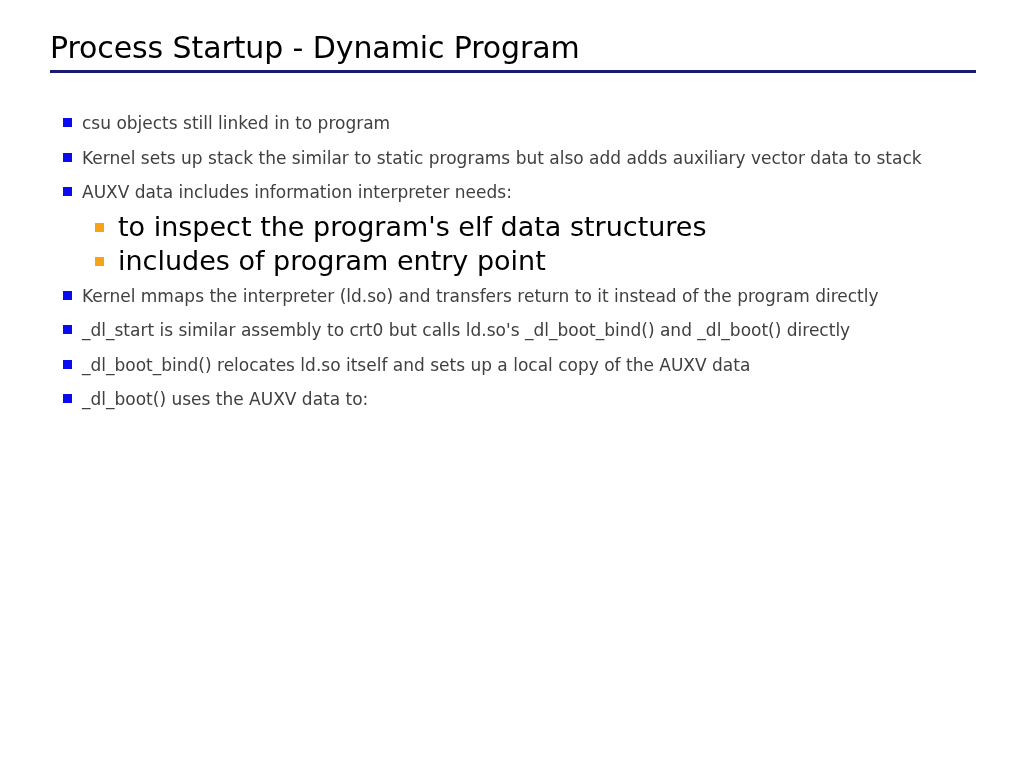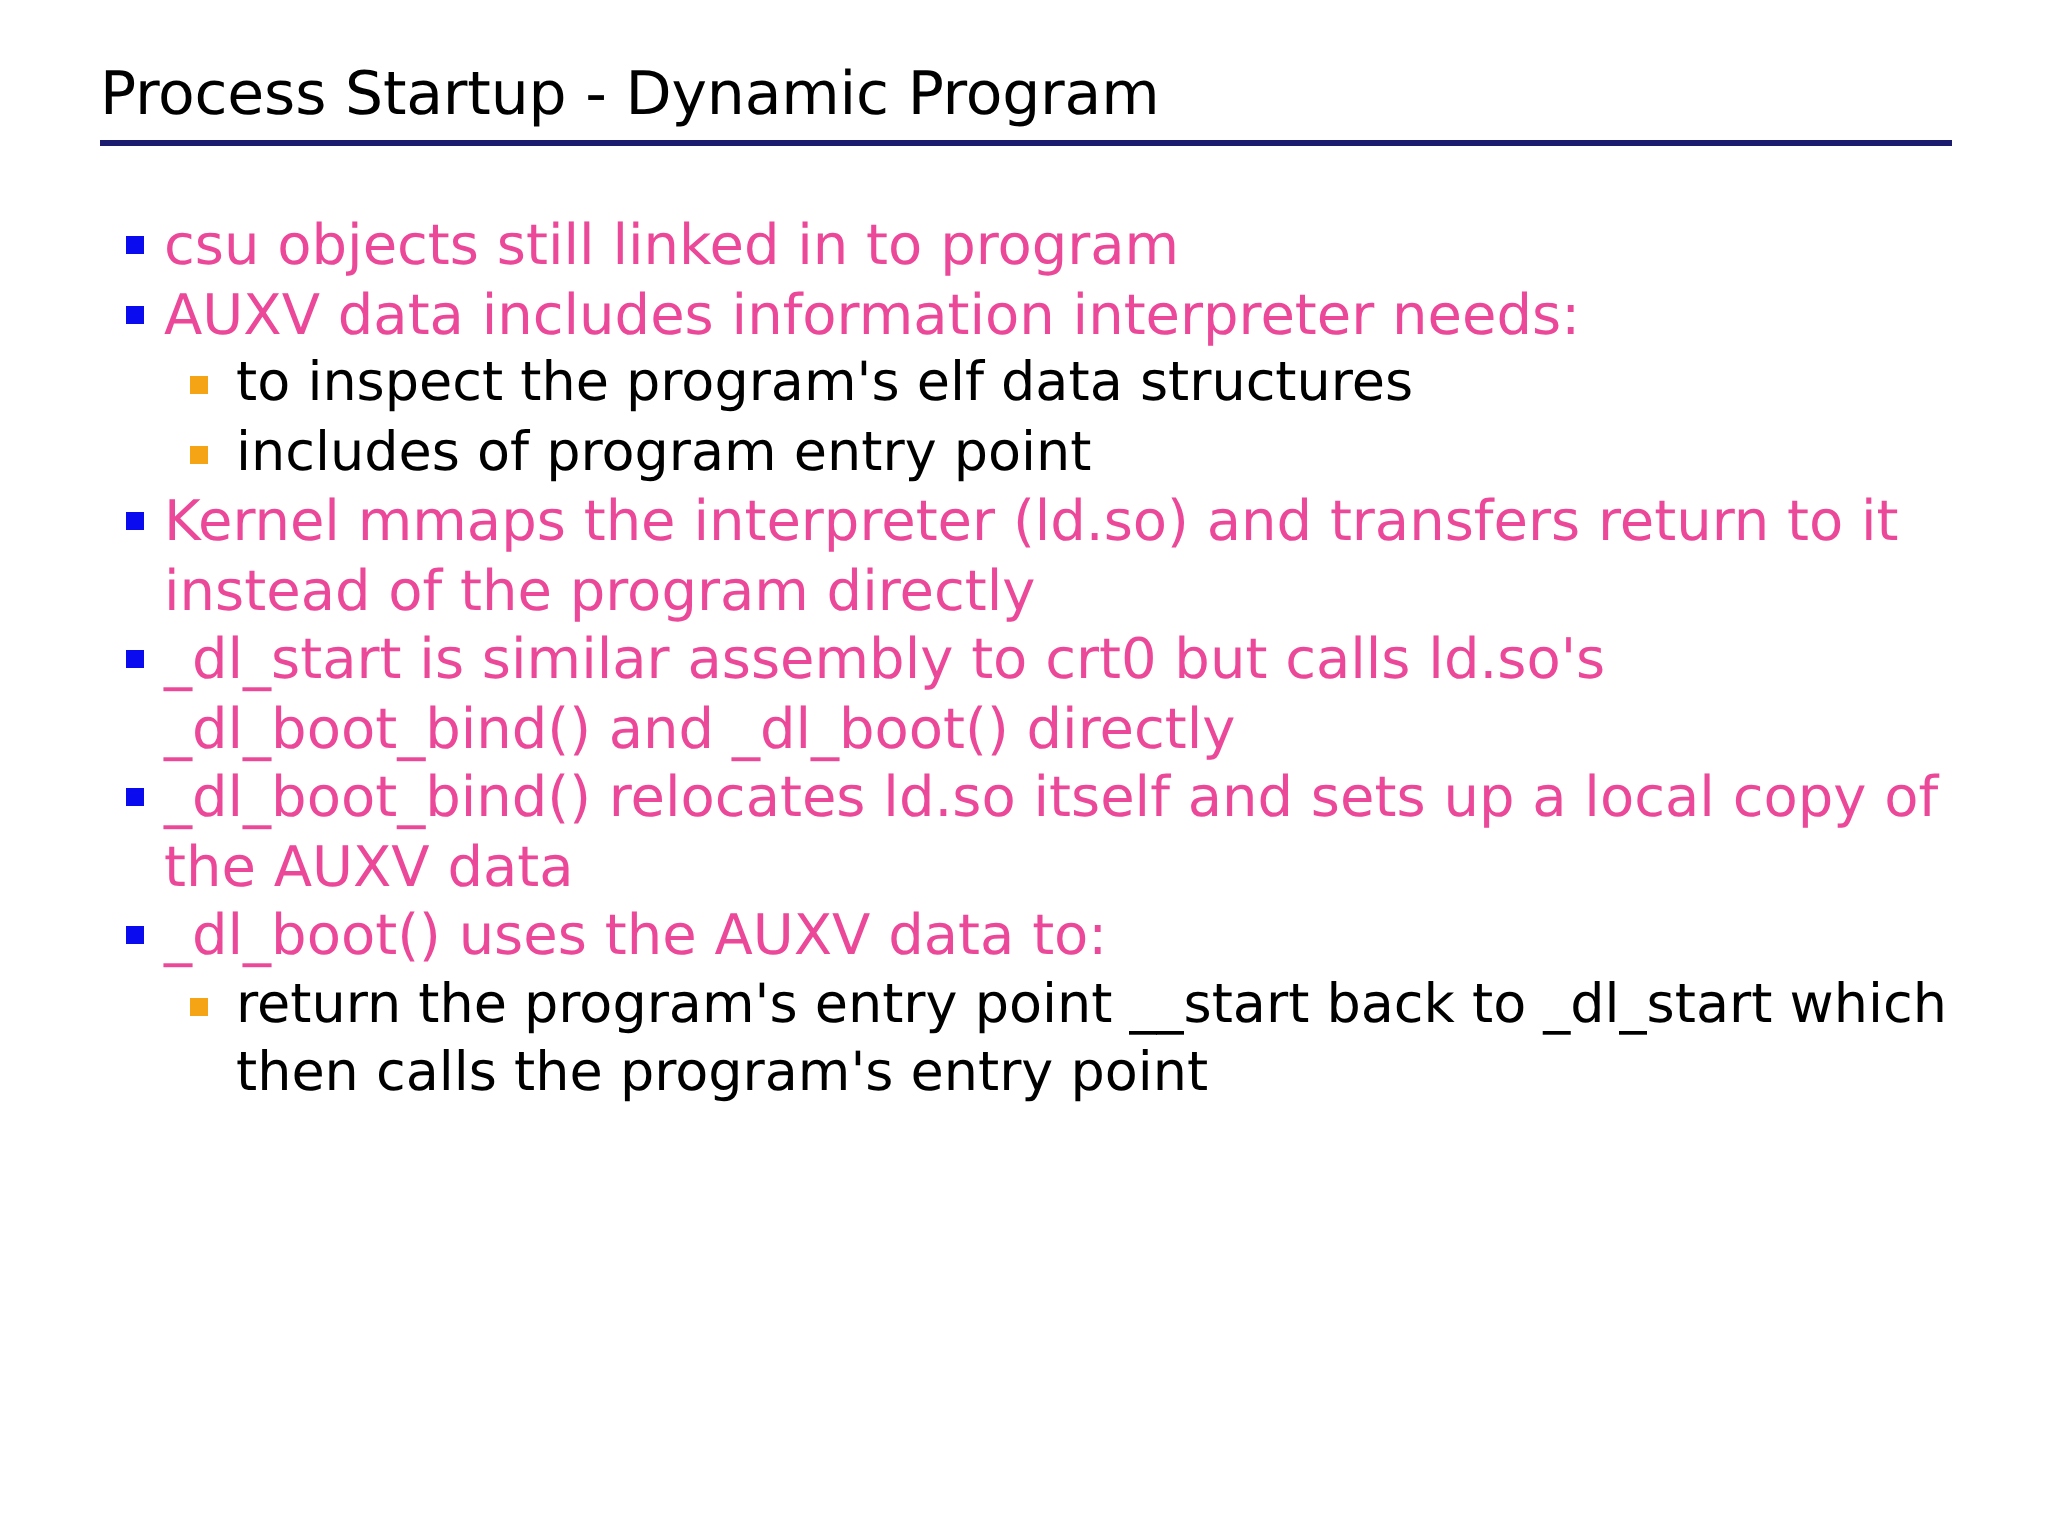--- a/index.html
+++ b/index.html
@@ -62,23 +62,23 @@
 
   li.item {
     position: relative;
     margin: 0;
     padding: 0;
   }
 
   
   li.l1 {
     padding-left: 32px;
-    font-size: 28px;
+    font-size: 17px;
     line-height: 34.5px;
-    color: #ec4899;
+    color: #404040;
   }
   li.l1 > .marker {
     position: absolute;
     left: 13px;
     top: 12px;
     width: 9px;
     height: 9px;
     background: #0b0bf0;
   }
   li.l1 > .text {
@@ -116,20 +116,24 @@
   </div>
 
   <div class="body-block">
     <ul class="lvl1" id="bullet-list">
         <li class="item l1">
           <span class="marker" style="background: rgb(11, 11, 240);"></span>
           <span class="text">csu objects still linked in to program</span>
         </li>
         <li class="item l1">
           <span class="marker" style="background: rgb(11, 11, 240);"></span>
+          <span class="text">Kernel sets up stack the similar to static programs but also add adds auxiliary vector data to stack</span>
+        </li>
+        <li class="item l1">
+          <span class="marker" style="background: rgb(11, 11, 240);"></span>
           <span class="text">AUXV data includes information interpreter needs:</span>
         </li>
         <li class="item l2">
           <span class="marker" style="background: rgb(245, 164, 22);"></span>
           <span class="text">to inspect the program's elf data structures</span>
         </li>
         <li class="item l2">
           <span class="marker" style="background: rgb(245, 164, 22);"></span>
           <span class="text">includes of program entry point</span>
         </li>
@@ -142,20 +146,16 @@
           <span class="text">_dl_start is similar assembly to crt0 but calls ld.so's _dl_boot_bind() and _dl_boot() directly</span>
         </li>
         <li class="item l1">
           <span class="marker" style="background: rgb(11, 11, 240);"></span>
           <span class="text">_dl_boot_bind() relocates ld.so itself and sets up a local copy of the AUXV data</span>
         </li>
         <li class="item l1">
           <span class="marker" style="background: rgb(11, 11, 240);"></span>
           <span class="text">_dl_boot() uses the AUXV data to:</span>
         </li>
-        <li class="item l2">
-          <span class="marker" style="background: rgb(245, 164, 22);"></span>
-          <span class="text">return the program's entry point __start back to _dl_start which then calls the program's entry point</span>
-        </li>
       </ul>
   </div>
 
 </div>
 
 </body></html>

